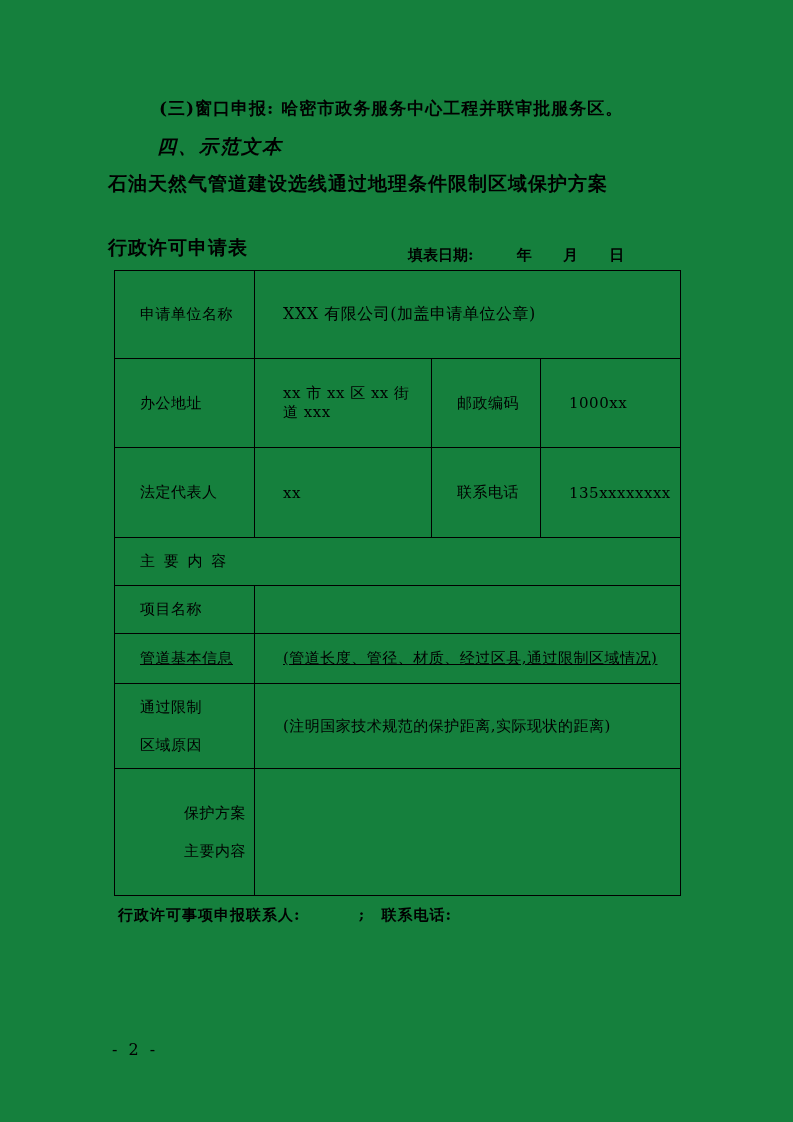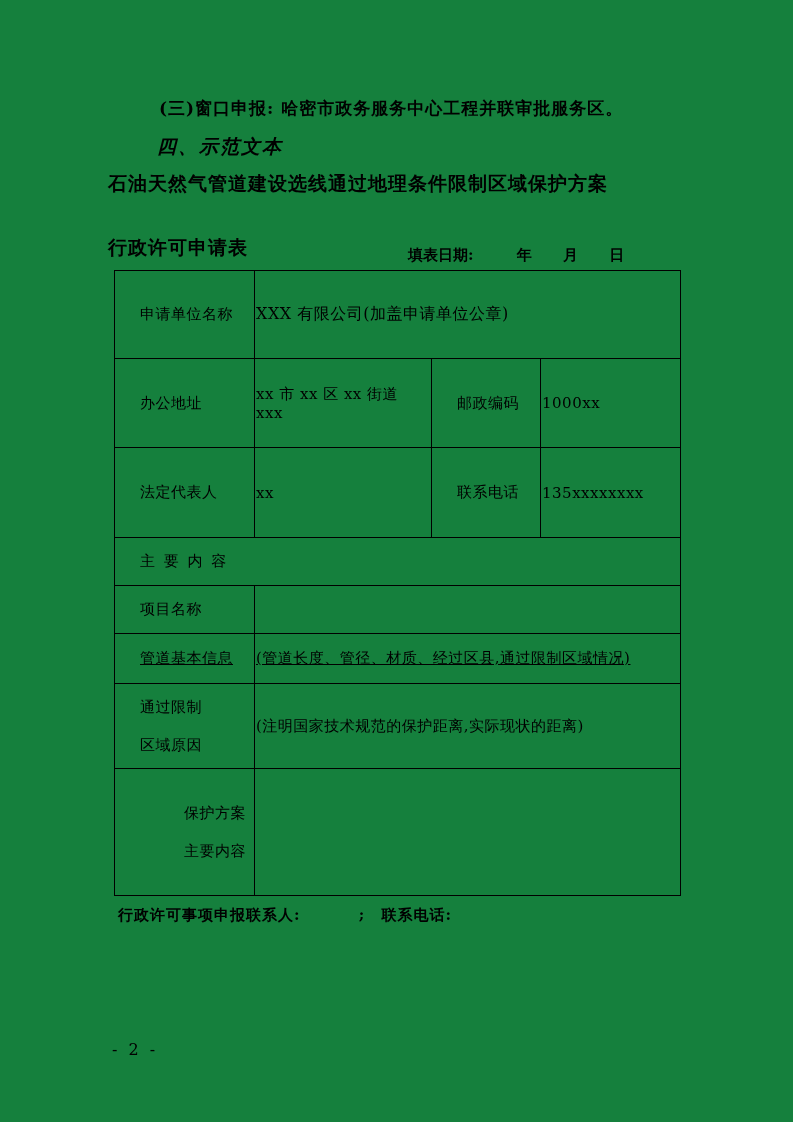--- a/index.html
+++ b/index.html
@@ -73,21 +73,21 @@
   }
   .form-table td {
     border: 1.5px solid #000000;
     font-size: 15px;
     letter-spacing: 0.5px;
     vertical-align: middle;
     padding: 4px 8px;
     overflow: hidden;
   }
   .form-table td.lbl { padding-left: 25px; }
-  .form-table td.val { padding-left: 1px; }
+  .form-table td.val { padding-left: 28px; }
   .form-table td.applicant-val { font-size: 16px; letter-spacing: 0.5px; }
   .form-table td.multiline {
     white-space: pre-line;
     line-height: 38px;
   }
   .form-table td.section-cell { letter-spacing: 2px; }
   tr.r1 { height: 88px; }
   tr.r2 { height: 89px; }
   tr.r3 { height: 90px; }
   tr.r4 { height: 48px; }

